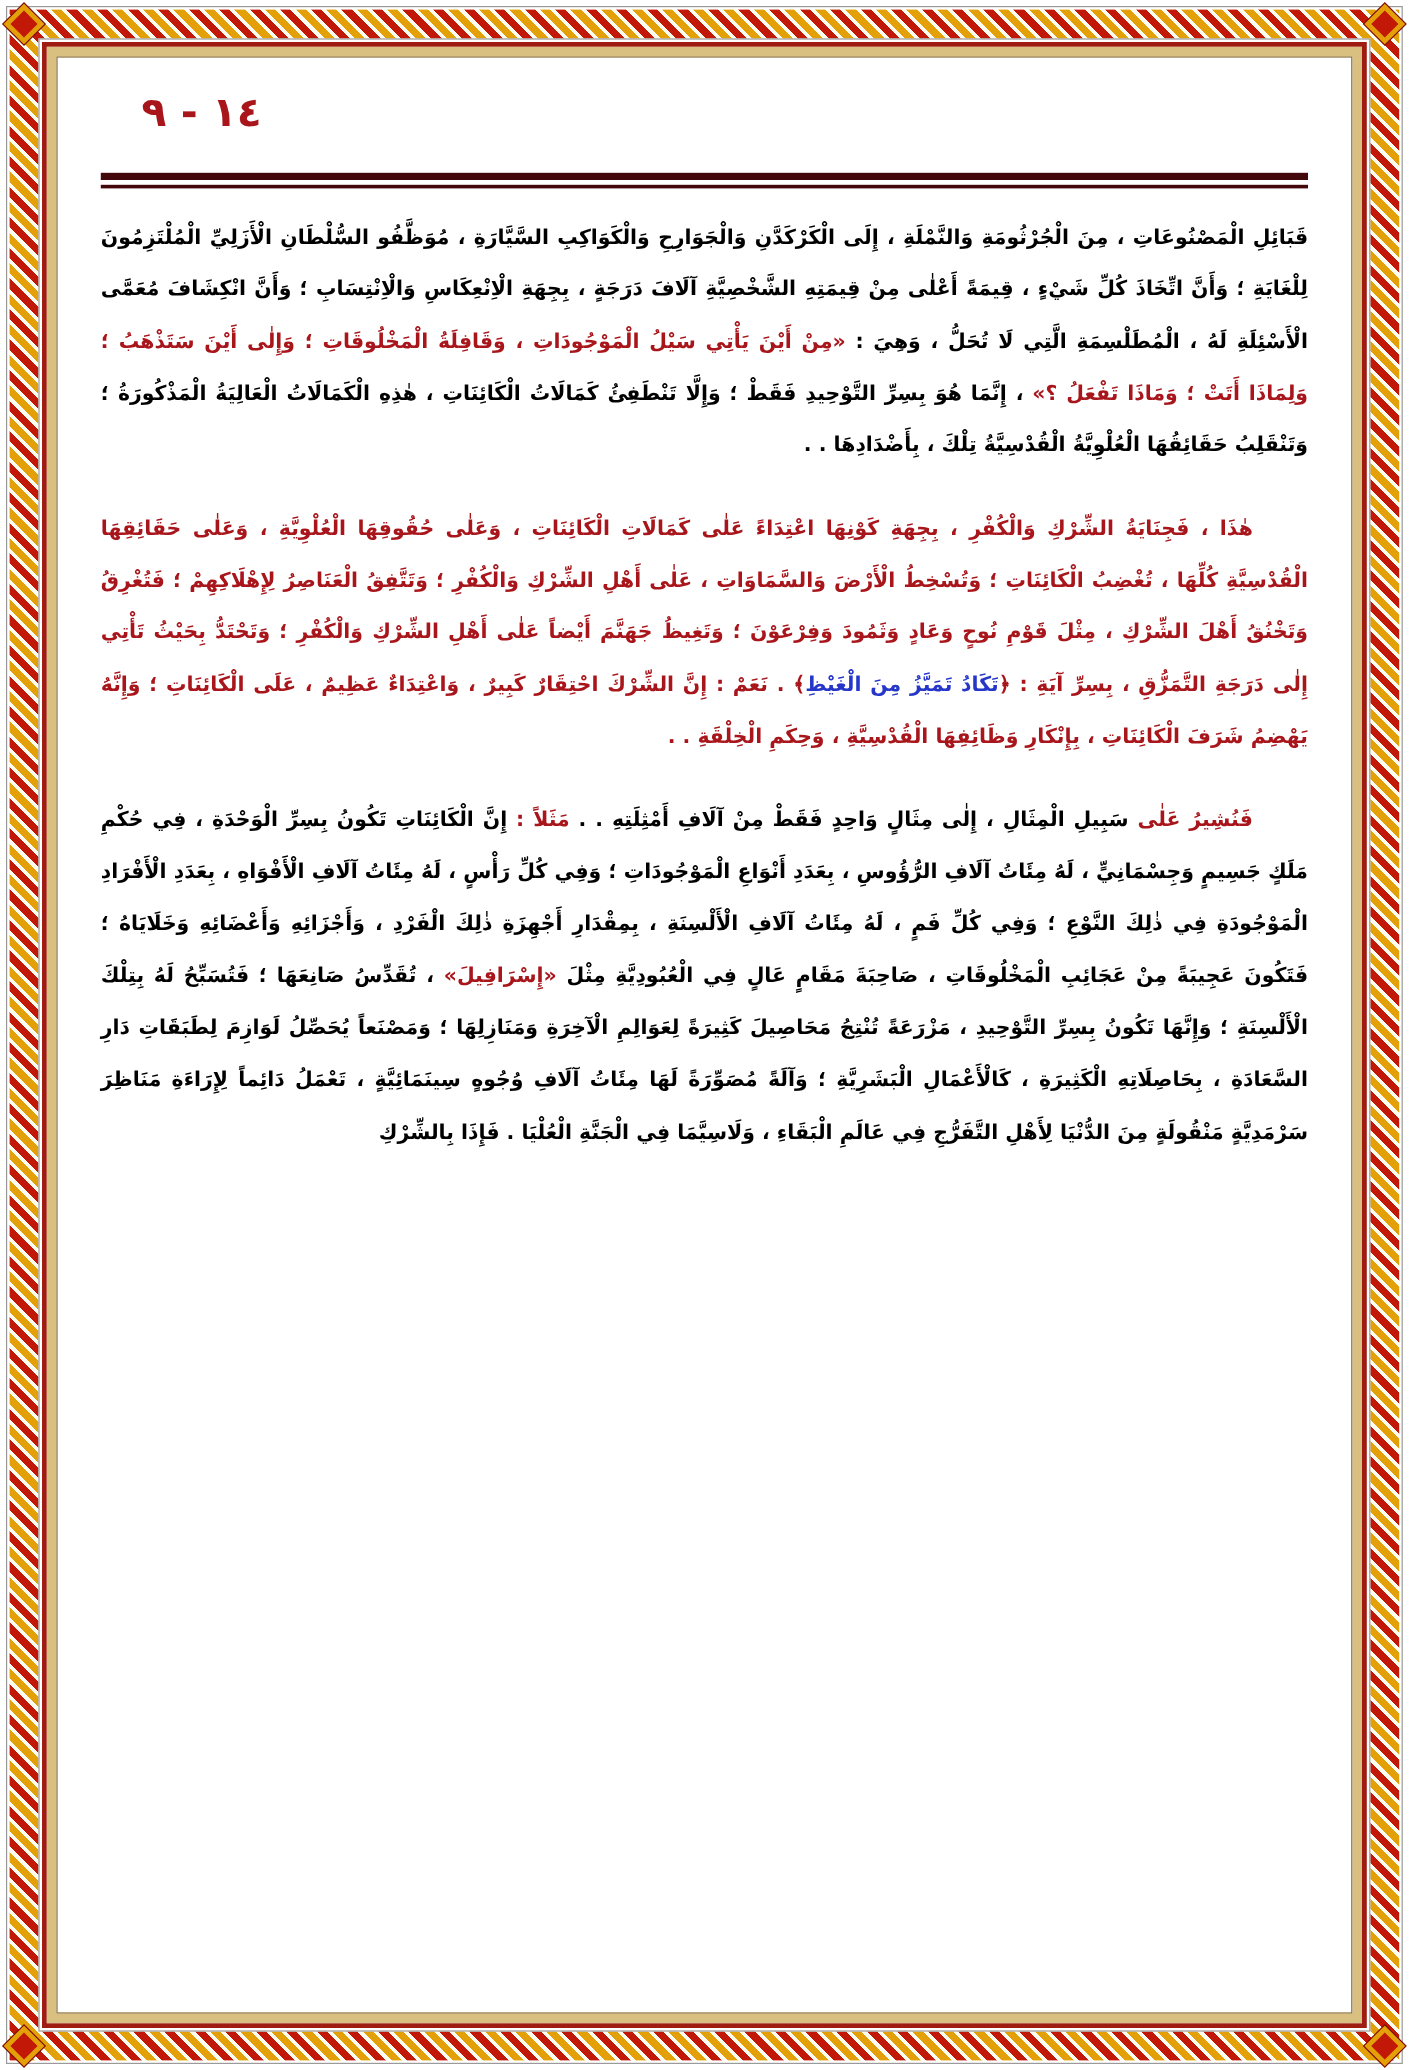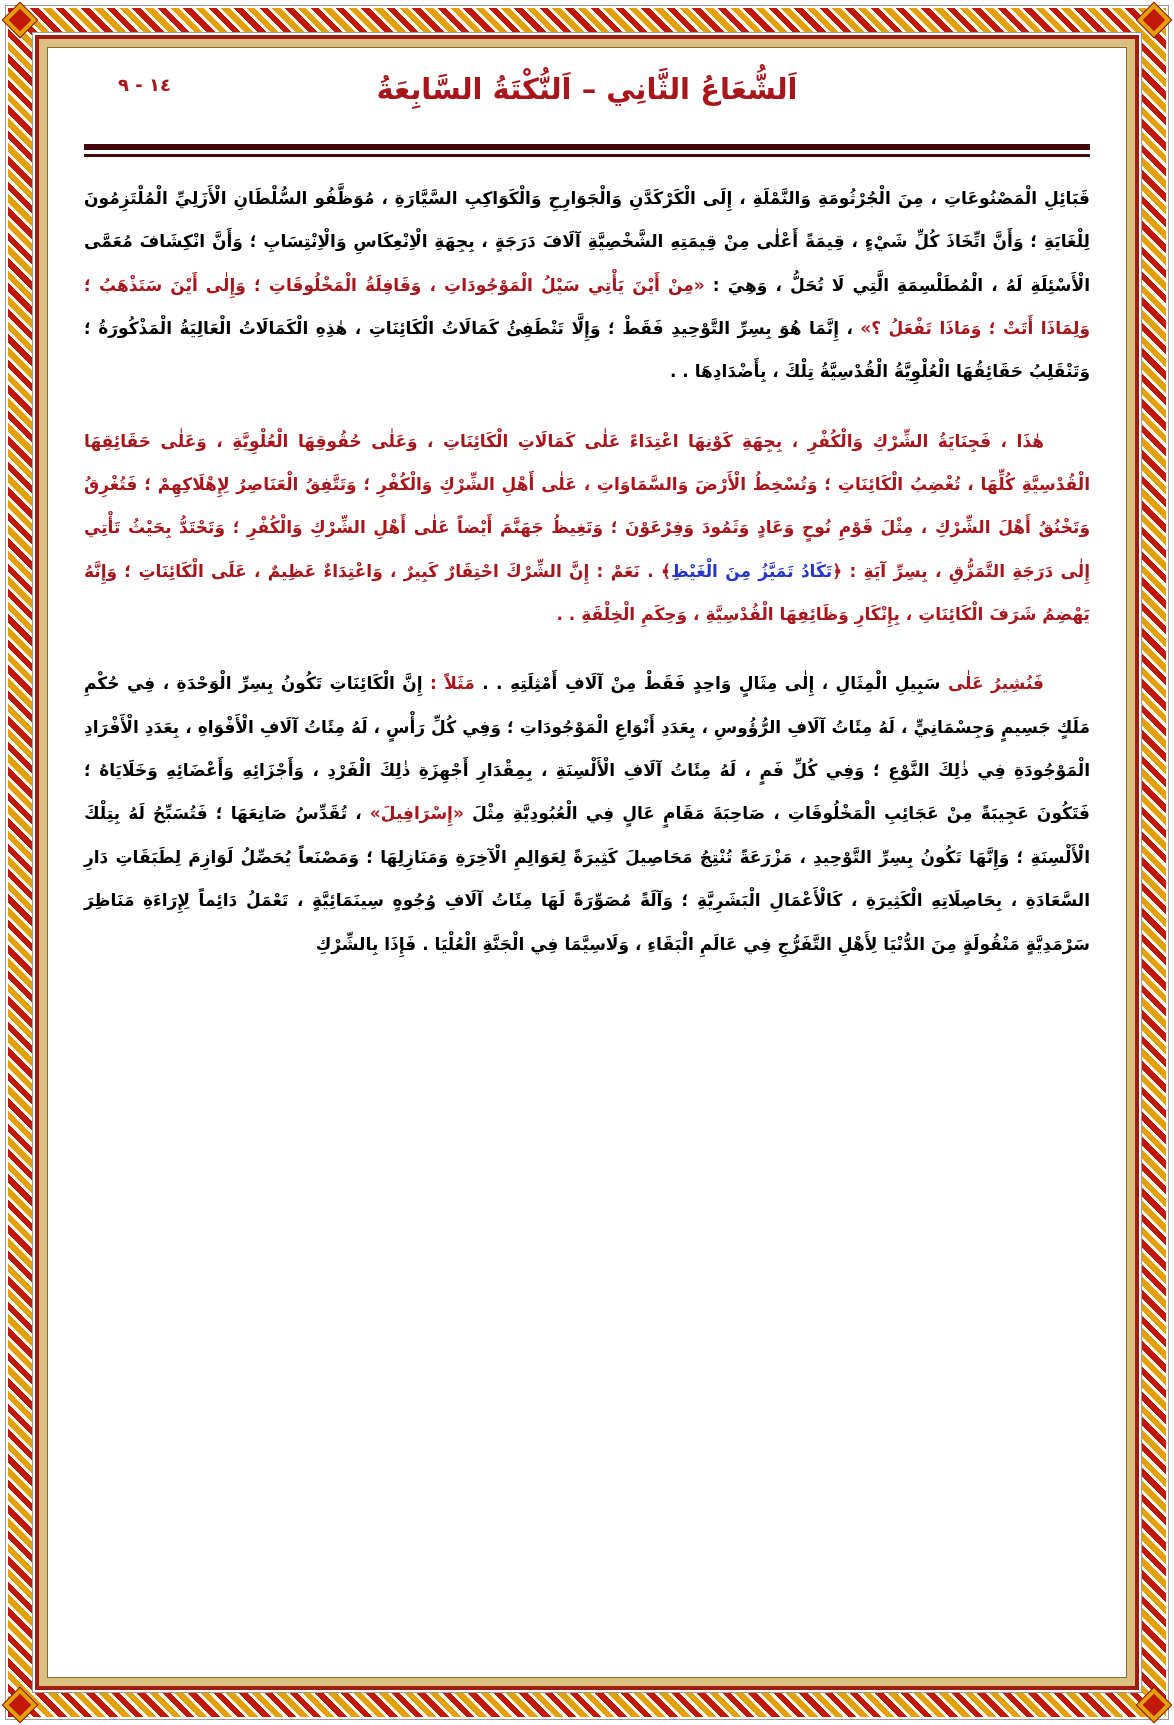--- a/index.html
+++ b/index.html
@@ -20,21 +20,21 @@
   .corner.tl{top:0;right:0;} .corner.tr{top:0;left:0;}
   .corner.bl{bottom:0;right:0;} .corner.br{bottom:0;left:0;}
   .f-white{width:100%;height:100%;background:#fff;padding:2px;border:1px solid #9a9a9a;}
   .f-red{width:100%;height:100%;border:4px solid var(--c-border_dark);}
   .f-tan{width:100%;height:100%;border:8px solid var(--c-border_tan);}
   .f-inner{width:100%;height:100%;border:1px solid var(--c-border_edge);background:#fff;
     padding:10px 36px 0;overflow:hidden;}
   header{position:relative;height:74px;}
   .title{margin:0;padding-top:14px;text-align:center;font-size:29px;font-weight:bold;
     color:var(--c-red);letter-spacing:0;}
-  .page-num{position:absolute;top:16px;left:34px;font-size:18px;font-weight:bold;
+  .page-num{position:absolute;top:16px;left:34px;font-size:34px;font-weight:bold;
     color:var(--c-red);direction:rtl;}
   .rule{margin-top:12px;}
   .rule-thick{height:6px;background:var(--c-rule);}
   .rule-thin{height:3px;background:var(--c-rule);margin-top:4px;}
   main{padding-top:20px;}
   .para{margin:0 0 26px;font-size:17px;font-weight:bold;line-height:2.55;
     text-align:justify;text-justify:inter-word;color:var(--c-black);direction:rtl;}
   .para.indent{text-indent:46px;}
   .run-k{color:var(--c-black);}
   .run-r{color:var(--c-red);}
@@ -50,21 +50,20 @@
       <div class="corner tr"></div>
       <div class="corner bl"></div>
       <div class="corner br"></div>
       <div class="f-white">
         <div class="f-red">
           <div class="f-tan">
             <div class="f-inner">
 
               <header>
                 <div class="page-num">١٤ - ٩</div>
-                <h1 class="title">اَلشُّعَاعُ الثَّانِي – اَلنُّكْتَةُ السَّابِعَةُ</h1>
               </header>
 
               <div class="rule">
                 <div class="rule-thick"></div>
                 <div class="rule-thin"></div>
               </div>
 
               <main>
                 <p class="para"><span class="run-k">قَبَائِلِ الْمَصْنُوعَاتِ ، مِنَ الْجُرْثُومَةِ وَالنَّمْلَةِ ، إِلَى الْكَرْكَدَّنِ وَالْجَوَارِحِ وَالْكَوَاكِبِ السَّيَّارَةِ ، مُوَظَّفُو السُّلْطَانِ الْأَزَلِيِّ الْمُلْتَزِمُونَ لِلْغَايَةِ ؛ وَأَنَّ اتِّخَاذَ كُلِّ شَيْءٍ ، قِيمَةً أَعْلٰى مِنْ قِيمَتِهِ الشَّخْصِيَّةِ آلَافَ دَرَجَةٍ ، بِجِهَةِ الْاِنْعِكَاسِ وَالْاِنْتِسَابِ ؛ وَأَنَّ انْكِشَافَ مُعَمَّى الْأَسْئِلَةِ لَهُ ، الْمُطَلْسِمَةِ الَّتِي لَا تُحَلُّ ، وَهِيَ : </span><span class="run-r">«مِنْ أَيْنَ يَأْتِي سَيْلُ الْمَوْجُودَاتِ ، وَقَافِلَةُ الْمَخْلُوقَاتِ ؛ وَإِلٰى أَيْنَ سَتَذْهَبُ ؛ وَلِمَاذَا أَتَتْ ؛ وَمَاذَا تَفْعَلُ ؟»</span><span class="run-k"> ، إِنَّمَا هُوَ بِسِرِّ التَّوْحِيدِ فَقَطْ ؛ وَإِلَّا تَنْطَفِئُ كَمَالَاتُ الْكَائِنَاتِ ، هٰذِهِ الْكَمَالَاتُ الْعَالِيَةُ الْمَذْكُورَةُ ؛ وَتَنْقَلِبُ حَقَائِقُهَا الْعُلْوِيَّةُ الْقُدْسِيَّةُ تِلْكَ ، بِأَضْدَادِهَا . .</span></p>
                 <p class="para indent"><span class="run-r">هٰذَا ، فَجِنَايَةُ الشِّرْكِ وَالْكُفْرِ ، بِجِهَةِ كَوْنِهَا اعْتِدَاءً عَلٰى كَمَالَاتِ الْكَائِنَاتِ ، وَعَلٰى حُقُوقِهَا الْعُلْوِيَّةِ ، وَعَلٰى حَقَائِقِهَا الْقُدْسِيَّةِ كُلِّهَا ، تُغْضِبُ الْكَائِنَاتِ ؛ وَتُسْخِطُ الْأَرْضَ وَالسَّمَاوَاتِ ، عَلٰى أَهْلِ الشِّرْكِ وَالْكُفْرِ ؛ وَتَتَّفِقُ الْعَنَاصِرُ لِإِهْلَاكِهِمْ ؛ فَتُغْرِقُ وَتَخْنُقُ أَهْلَ الشِّرْكِ ، مِثْلَ قَوْمِ نُوحٍ وَعَادٍ وَثَمُودَ وَفِرْعَوْنَ ؛ وَتَغِيظُ جَهَنَّمَ أَيْضاً عَلٰى أَهْلِ الشِّرْكِ وَالْكُفْرِ ؛ وَتَحْتَدُّ بِحَيْثُ تَأْتِي إِلٰى دَرَجَةِ التَّمَزُّقِ ، بِسِرِّ آيَةِ : </span><span class="run-r">﴿</span><span class="run-b">تَكَادُ تَمَيَّزُ مِنَ الْغَيْظِ</span><span class="run-r">﴾</span><span class="run-r"> . نَعَمْ : إِنَّ الشِّرْكَ احْتِقَارٌ كَبِيرٌ ، وَاعْتِدَاءٌ عَظِيمٌ ، عَلَى الْكَائِنَاتِ ؛ وَإِنَّهُ يَهْضِمُ شَرَفَ الْكَائِنَاتِ ، بِإِنْكَارِ وَظَائِفِهَا الْقُدْسِيَّةِ ، وَحِكَمِ الْخِلْقَةِ . .</span></p>

